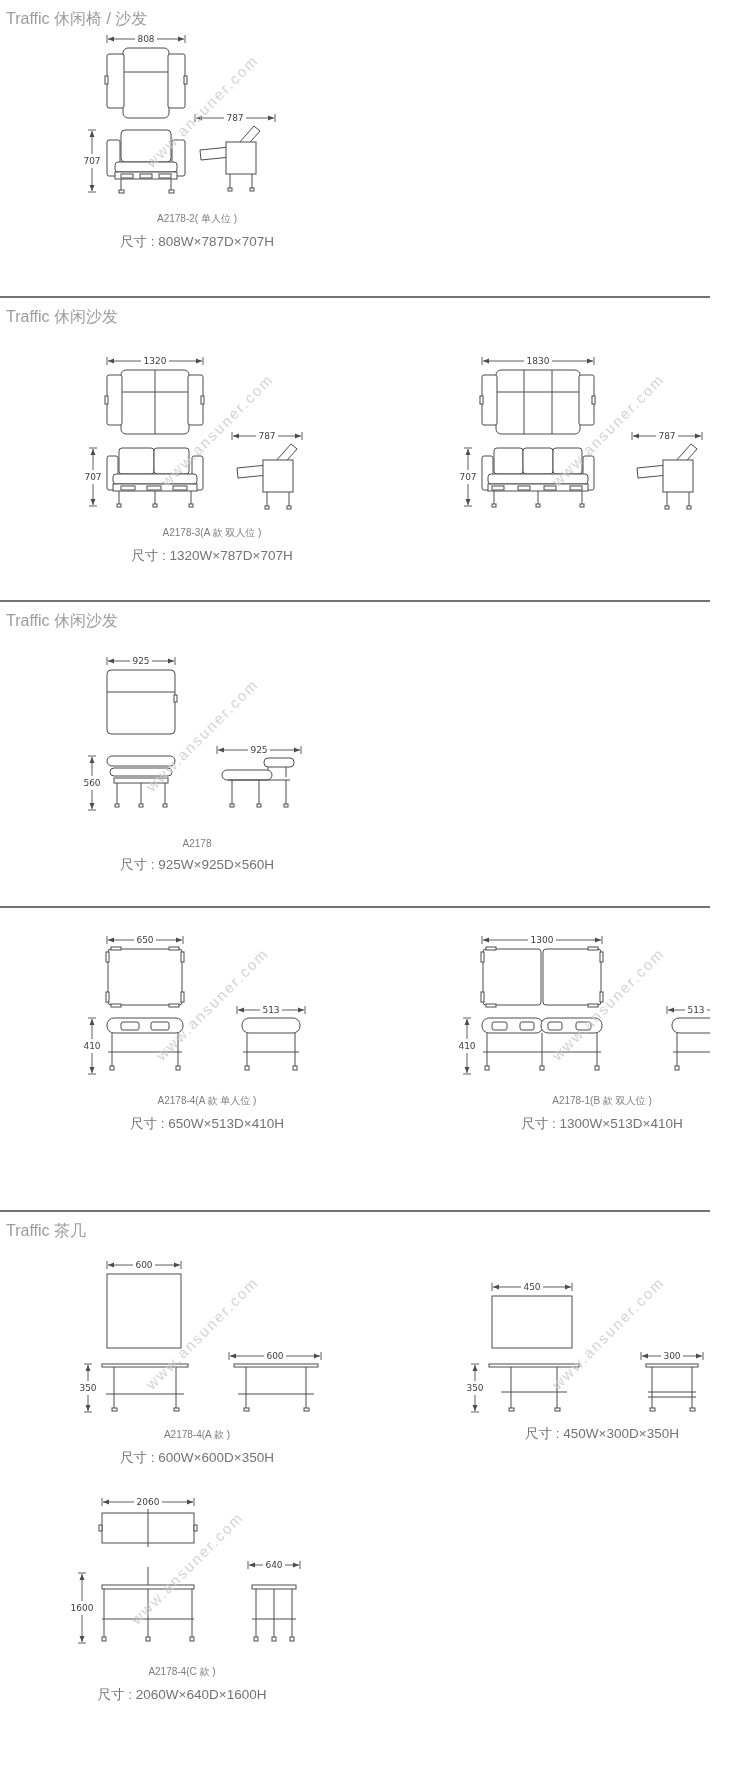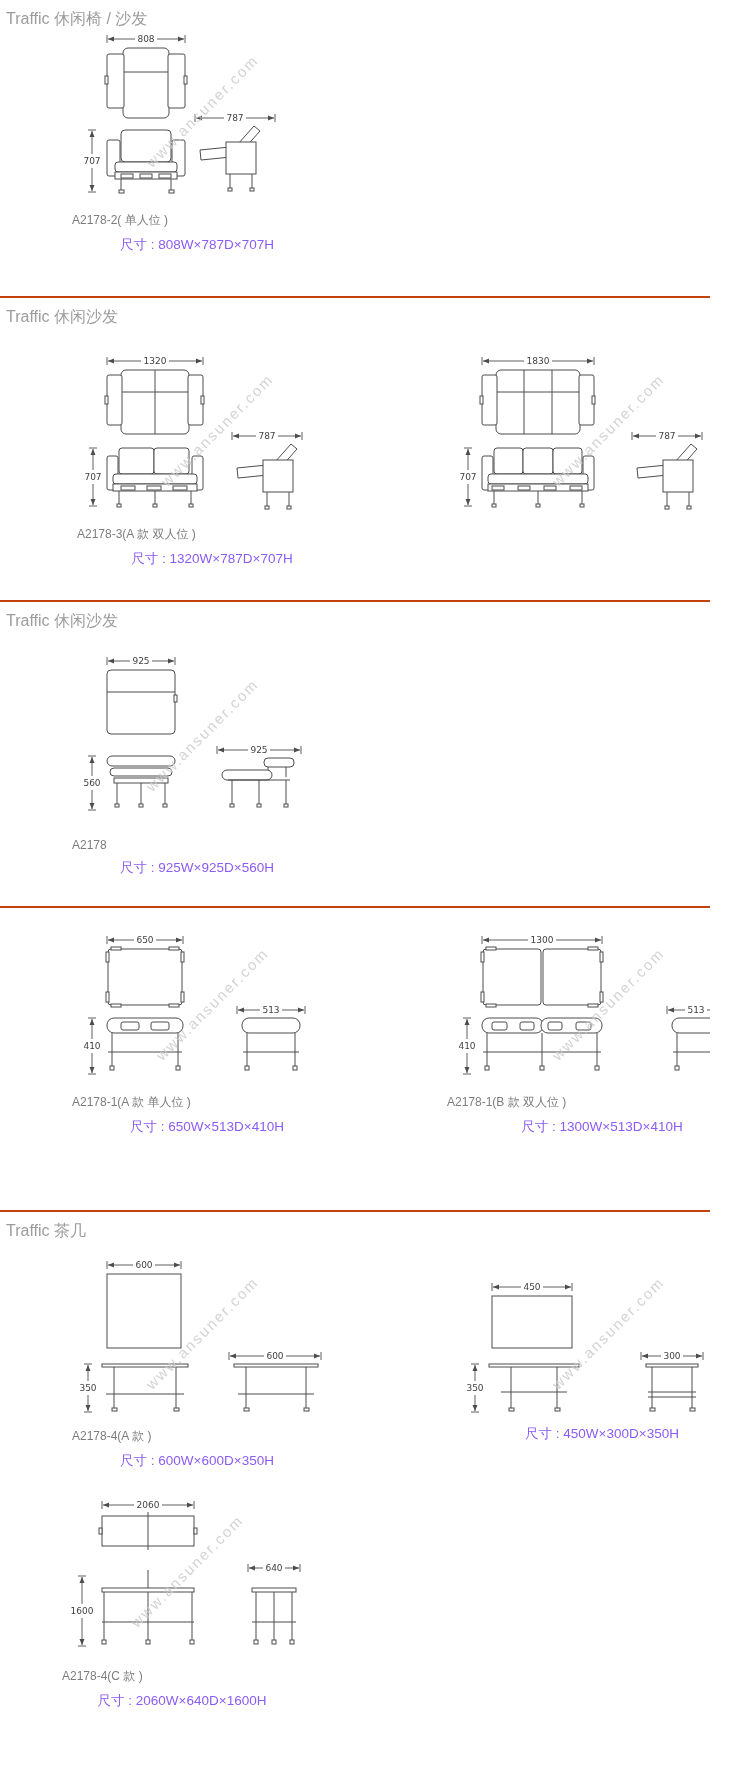--- a/index.html
+++ b/index.html
@@ -1,27 +1,27 @@
 <!DOCTYPE html>
 <html><head>
 <meta charset="utf-8">
 <style>
   html,body{margin:0;padding:0;background:#fff;}
   body{width:750px;font-family:"Liberation Sans","DejaVu Sans",sans-serif;}
   .page{width:710px;height:1767px;overflow:hidden;background:#fff;}
   .sec{box-sizing:border-box;position:relative;}
-  .sec + .sec{border-top:2px solid #c2410c;}
+  .sec + .sec{border-top:2px solid #737373;}
   .sec-title{margin:8px 0 0 6px;font-size:16px;font-weight:400;color:#9c9c9c;line-height:22px;}
   .row{display:flex;align-items:flex-start;padding-left:32px;}
   .product{display:block;}
   .drawing{position:relative;}
   .wm{position:absolute;left:52%;top:46%;transform:translate(-50%,-50%) rotate(-45deg);
       font-size:15px;letter-spacing:2px;color:#cccccc;opacity:.85;white-space:nowrap;pointer-events:none;}
-  .caption{text-align:left;font-size:12px;color:#7d7d7d;margin-top:10px;}
-  .size{text-align:center;font-size:13.5px;color:#8b5cf6;margin-top:7px;}
+  .caption{text-align:center;font-size:10px;color:#7d7d7d;margin-top:10px;}
+  .size{text-align:center;font-size:13.5px;color:#737373;margin-top:7px;}
   svg{display:block;overflow:visible;}
   .ln{fill:#ffffff;stroke:#4d4d4d;stroke-width:1;}
   .lnn{fill:none;stroke:#4d4d4d;stroke-width:1;}
   .dl{stroke:#4d4d4d;stroke-width:0.9;}
   .df{fill:#4d4d4d;stroke:none;}
   .dt{font-family:"DejaVu Sans",sans-serif;font-size:9px;fill:#3f3f3f;}
 </style>
 </head>
 <body>
 
@@ -378,21 +378,21 @@
               <rect class="ln" x="0" y="0" width="58" height="15" rx="7"></rect>
               <line class="lnn" x1="5" y1="15" x2="5" y2="48"></line>
               <line class="lnn" x1="53" y1="15" x2="53" y2="48"></line>
               <line class="lnn" x1="1" y1="34" x2="57" y2="34"></line>
               <rect class="ln" x="3" y="48" width="4" height="4"></rect>
               <rect class="ln" x="51" y="48" width="4" height="4"></rect>
             </g>
           </svg>
           <div class="wm">www.ansuner.com</div>
         </div>
-        <div class="caption">A2178-1(A 款  单人位 )</div>
+        <div class="caption">A2178-4(A 款  单人位 )</div>
         <div class="size">尺寸 : 650W×513D×410H</div>
       </div>
 
       <div class="product" style="margin-left:105px;width:310px">
         <div class="drawing" style="width:310px;height:148px;margin-top:28px">
           <svg width="310" height="148">
             <g class="dim">
                 <polygon points="154,4 148,1.5 148,6.5" class="df"></polygon>
                 <polygon points="36,4 42,1.5 42,6.5" class="df"></polygon>
                 <line x1="109" y1="4" x2="154" y2="4" class="dl"></line>

